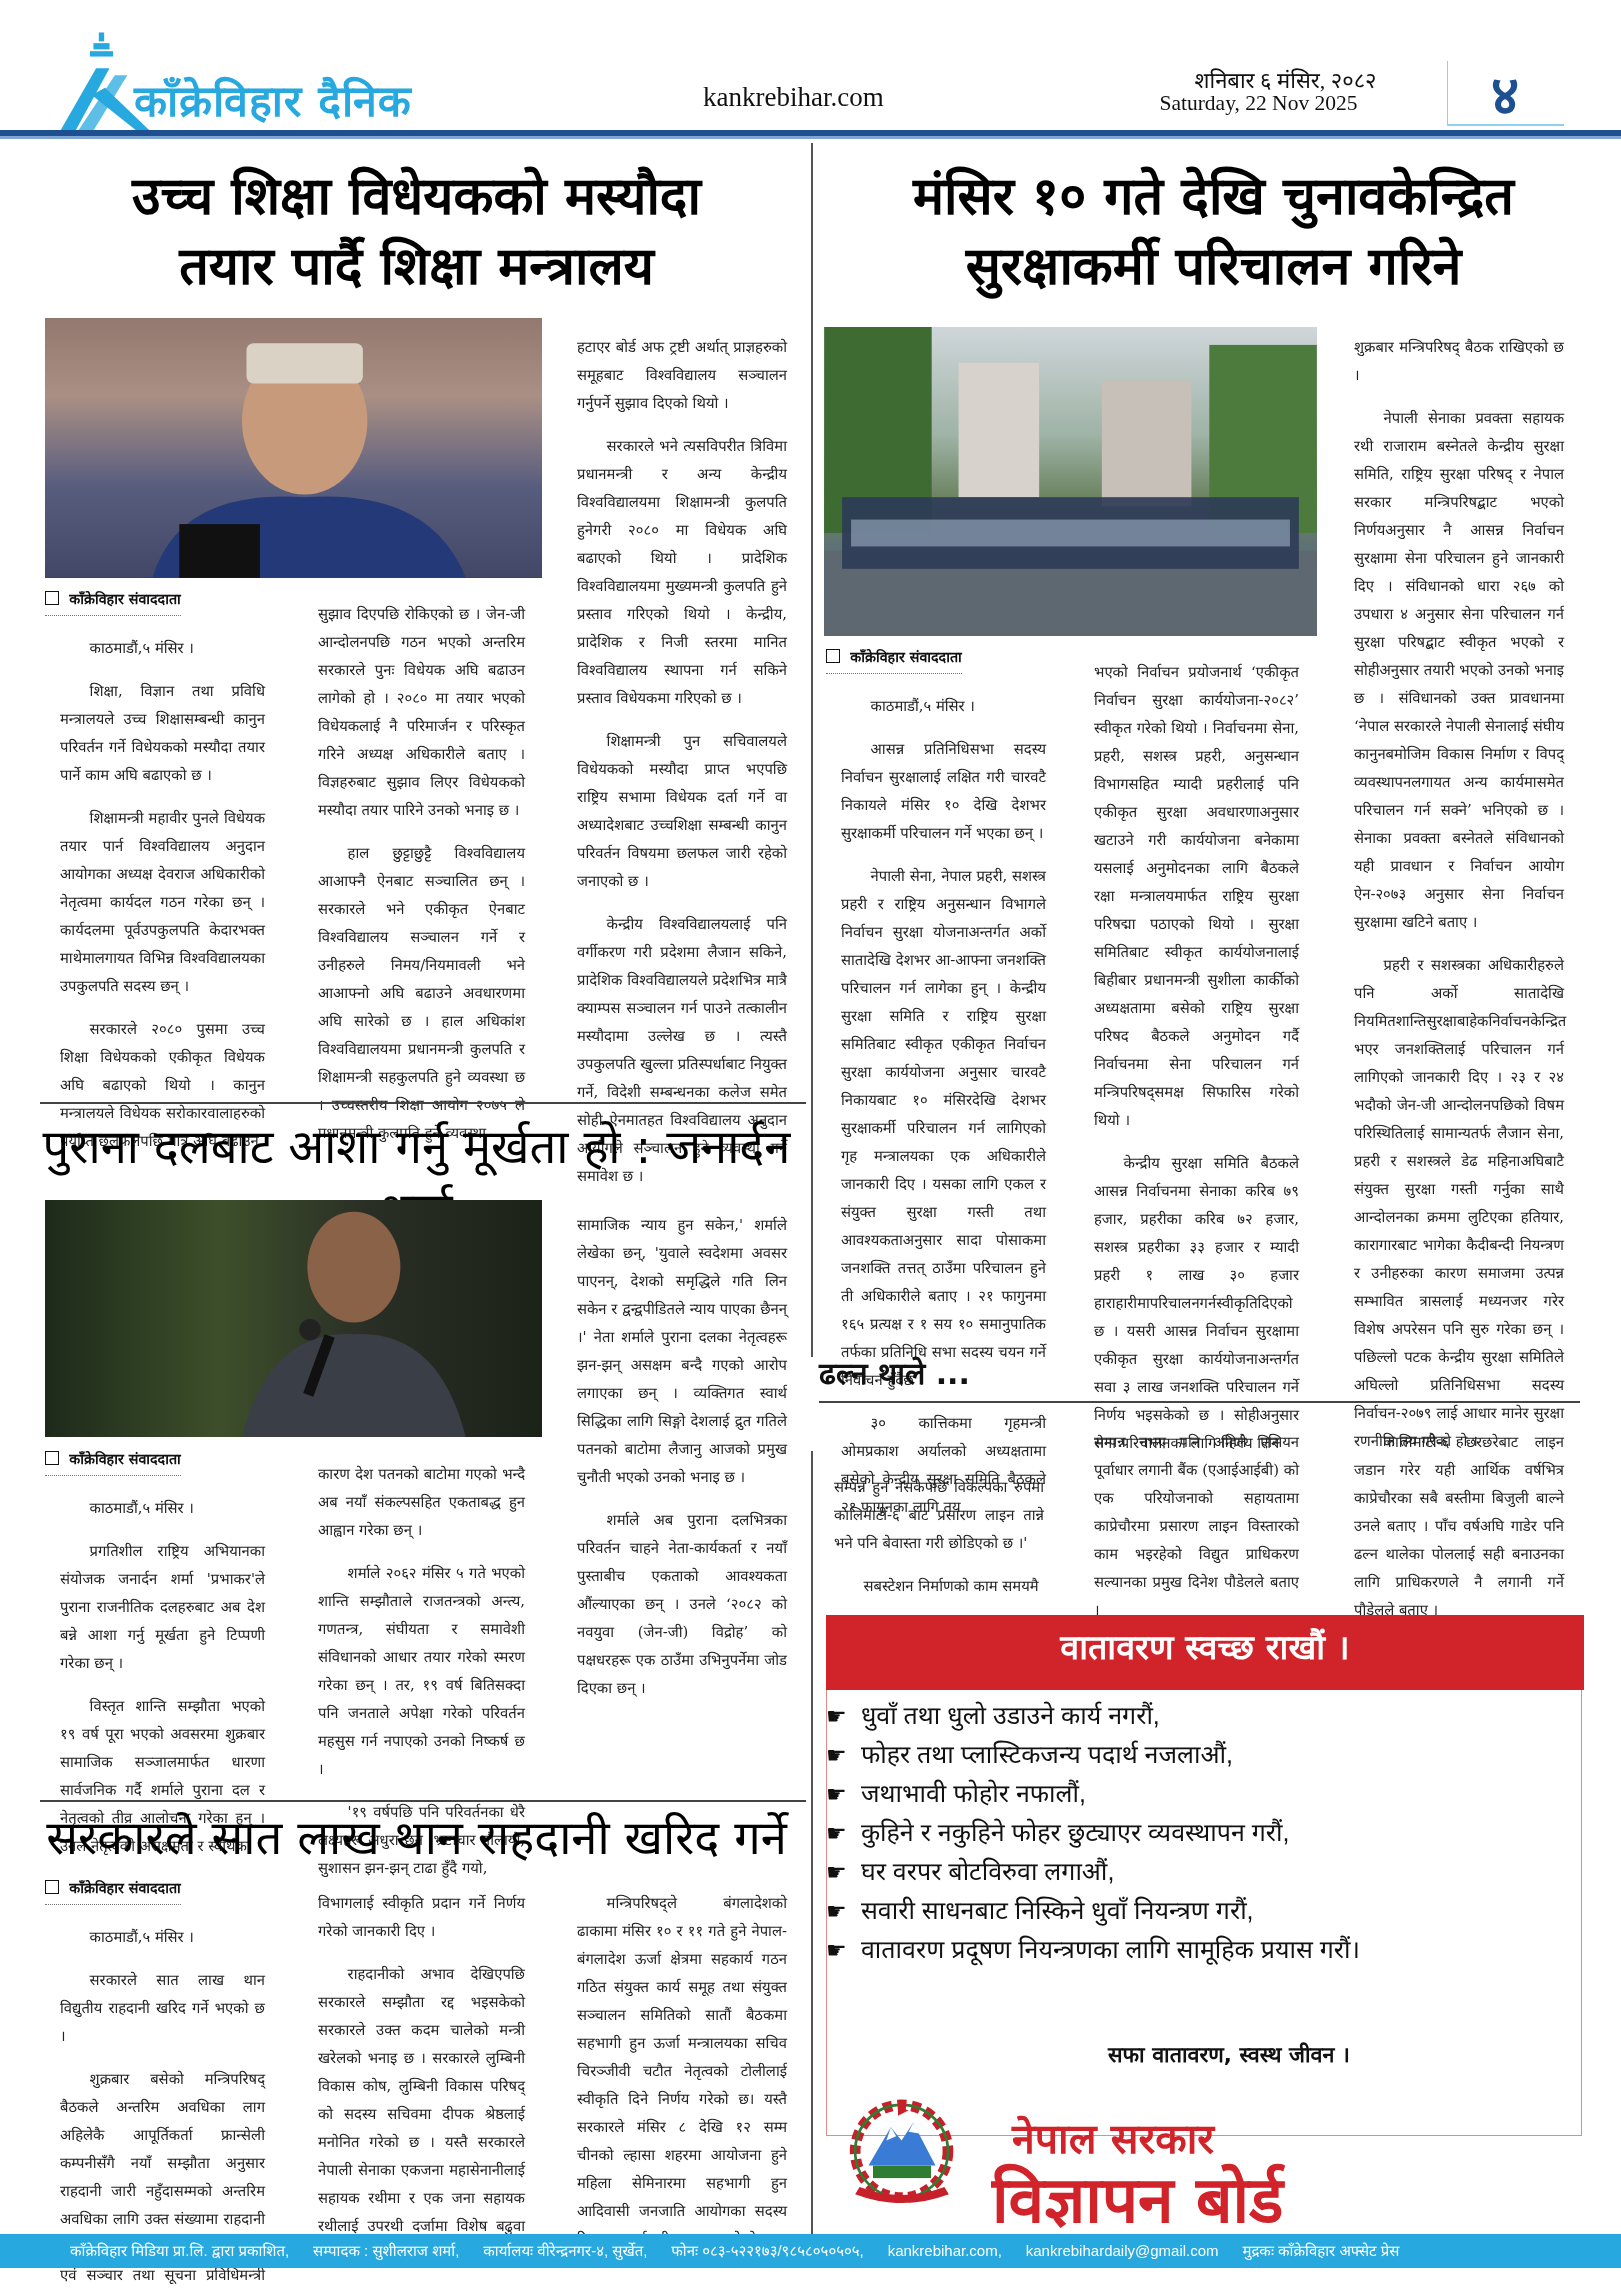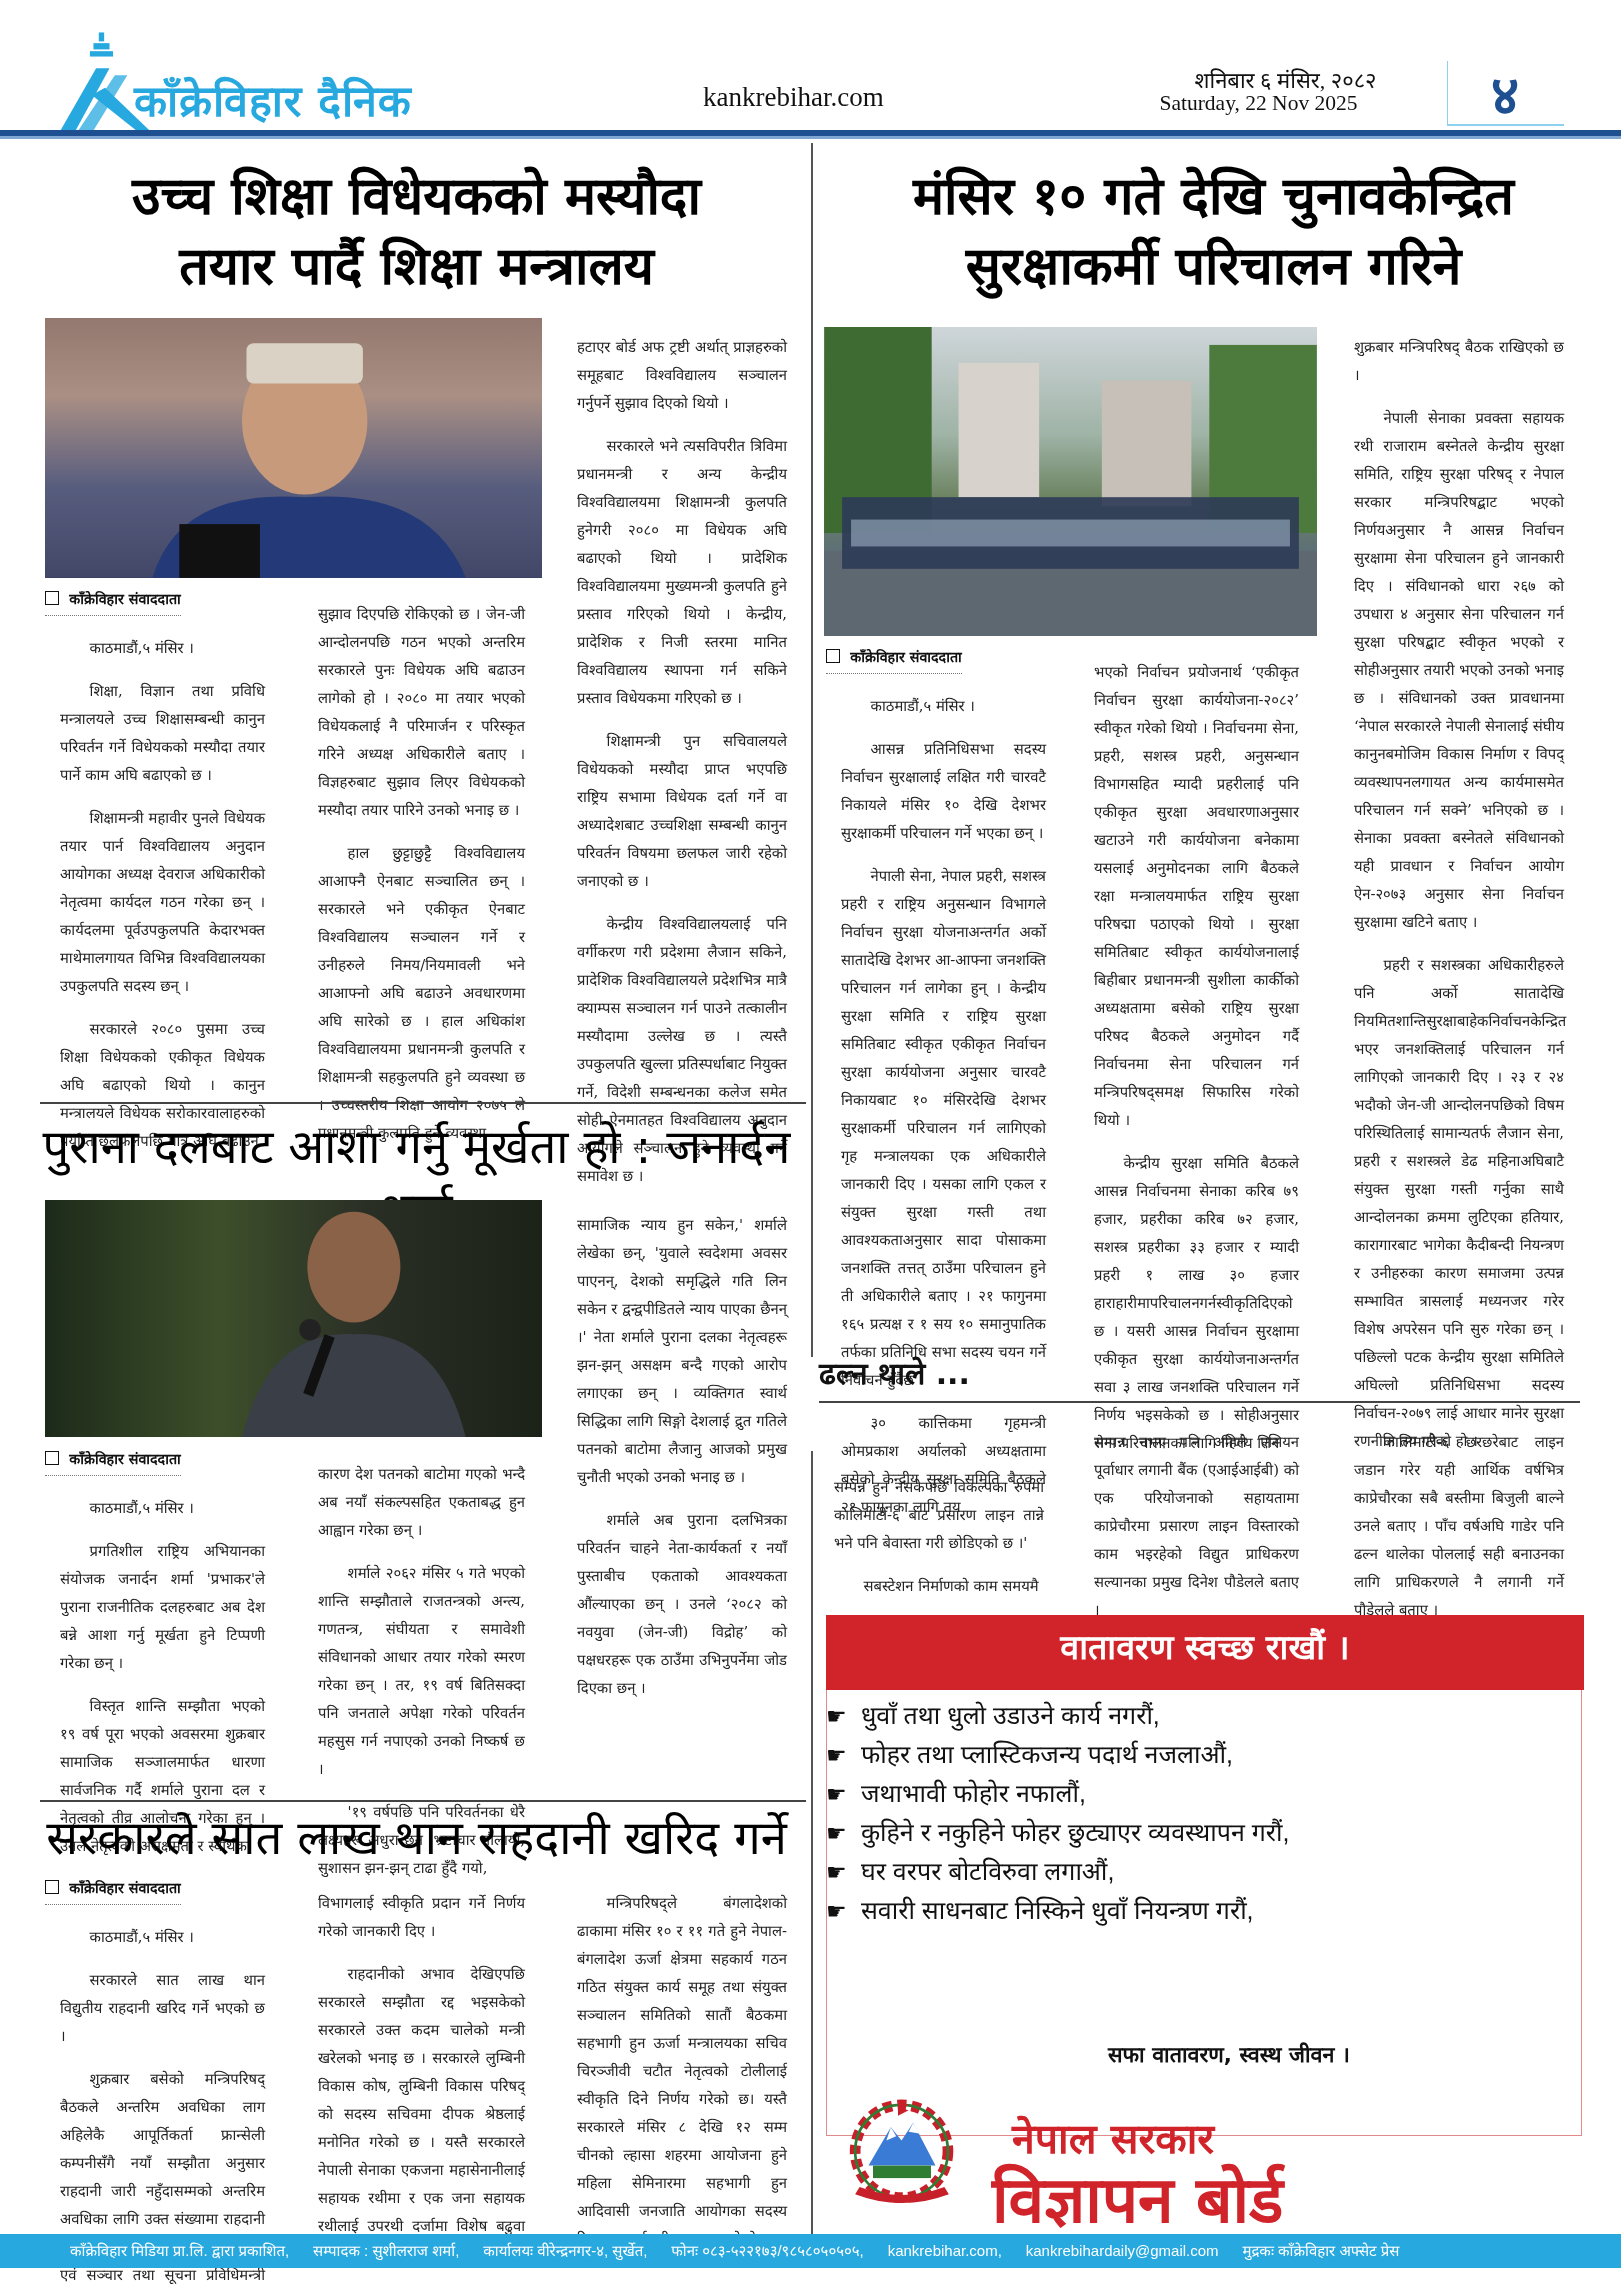--- a/index.html
+++ b/index.html
@@ -207,20 +207,21 @@
   <div id="ad-box" class="abs"></div>
   <div id="ad-banner" class="abs"></div>
   <div id="ad-title" class="abs">वातावरण स्वच्छ राखौं ।</div>
   <div class="abs" style="left:826px;top:1697px;width:752px;">
     <div class="ad-item" style="height:39px;"><span class="hand">☛</span><span>धुवाँ तथा धुलो उडाउने कार्य नगरौं,</span></div>
     <div class="ad-item" style="height:39px;"><span class="hand">☛</span><span>फोहर तथा प्लास्टिकजन्य पदार्थ नजलाऔं,</span></div>
     <div class="ad-item" style="height:39px;"><span class="hand">☛</span><span>जथाभावी फोहोर नफालौं,</span></div>
     <div class="ad-item" style="height:39px;"><span class="hand">☛</span><span>कुहिने र नकुहिने फोहर छुट्याएर व्यवस्थापन गरौं,</span></div>
     <div class="ad-item" style="height:39px;"><span class="hand">☛</span><span>घर वरपर बोटविरुवा लगाऔं,</span></div>
     <div class="ad-item" style="height:39px;"><span class="hand">☛</span><span>सवारी साधनबाट निस्किने धुवाँ नियन्त्रण गरौं,</span></div>
+    <div class="ad-item" style="height:39px;"><span class="hand">☛</span><span>वातावरण प्रदूषण नियन्त्रणका लागि सामूहिक प्रयास गरौं।</span></div>
   </div>
   <div id="ad-slogan" class="abs">सफा वातावरण, स्वस्थ जीवन ।</div>
   <svg id="emblem" class="abs" viewBox="0 0 145 130">
     <circle cx="72" cy="62" r="52" fill="none" stroke="#c8202a" stroke-width="12" stroke-dasharray="10 6"></circle>
     <circle cx="72" cy="62" r="52" fill="none" stroke="#2e7d32" stroke-width="3"></circle>
     <polygon points="35,78 60,35 72,50 85,30 110,78" fill="#3a7bd5"></polygon>
     <polygon points="55,50 60,35 66,45" fill="#fff"></polygon>
     <polygon points="80,40 85,30 92,42" fill="#fff"></polygon>
     <rect x="40" y="78" width="65" height="14" fill="#2e7d32"></rect>
     <polygon points="68,5 68,22 80,16 72,14 80,10" fill="#c8202a"></polygon>

